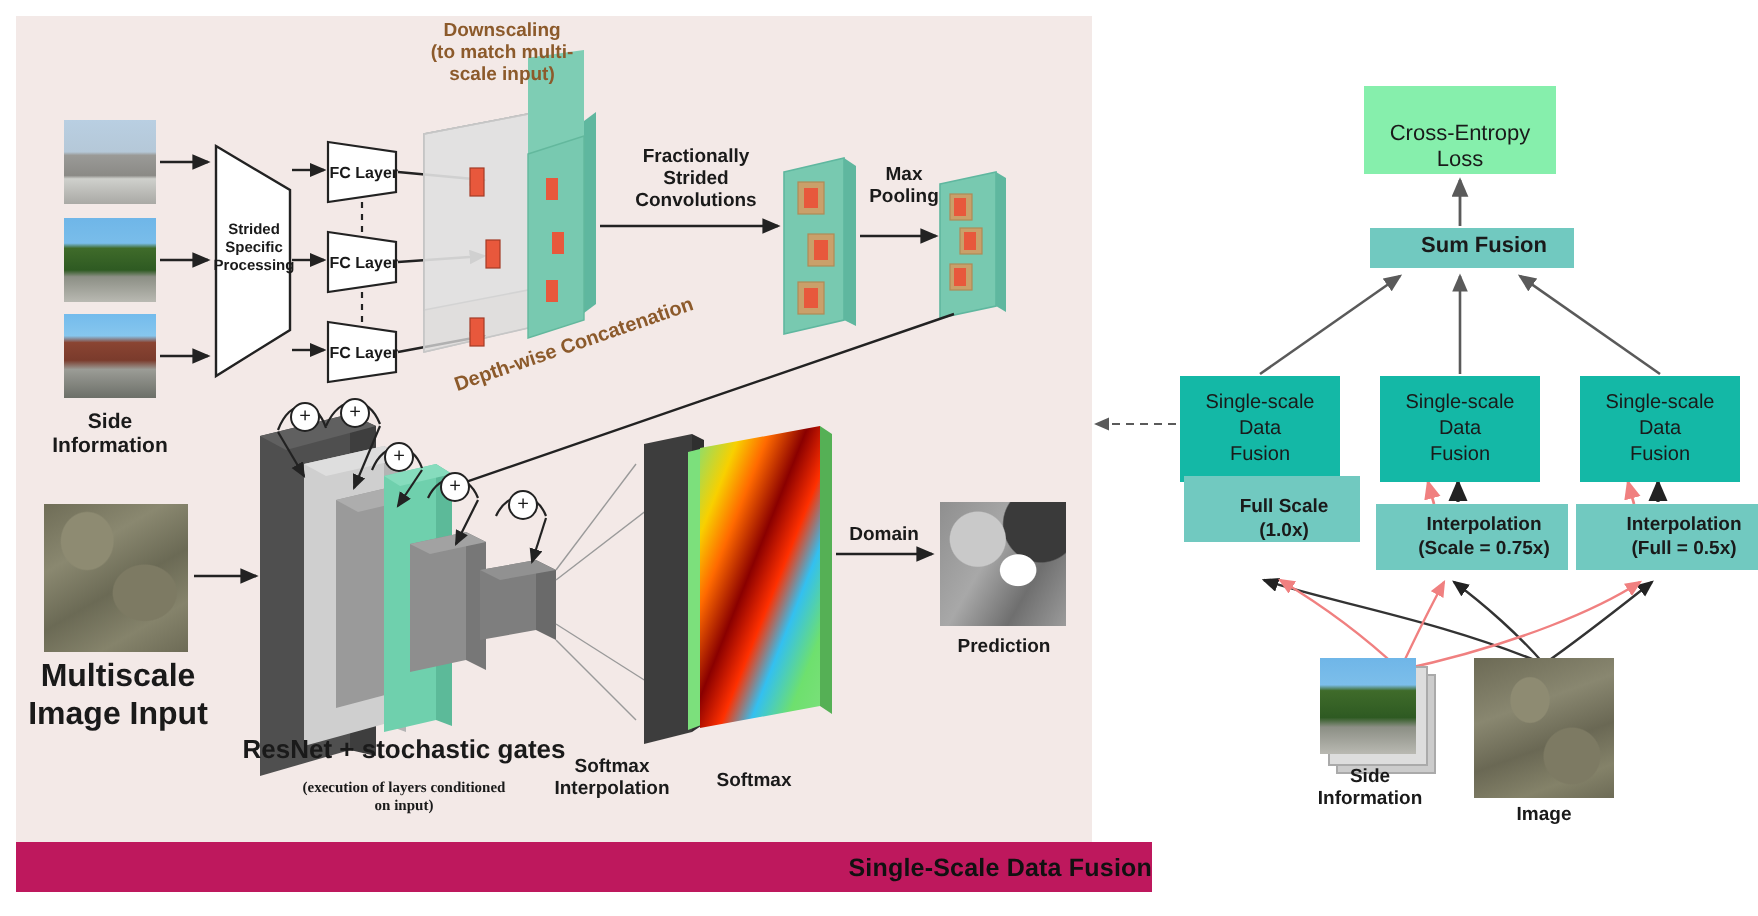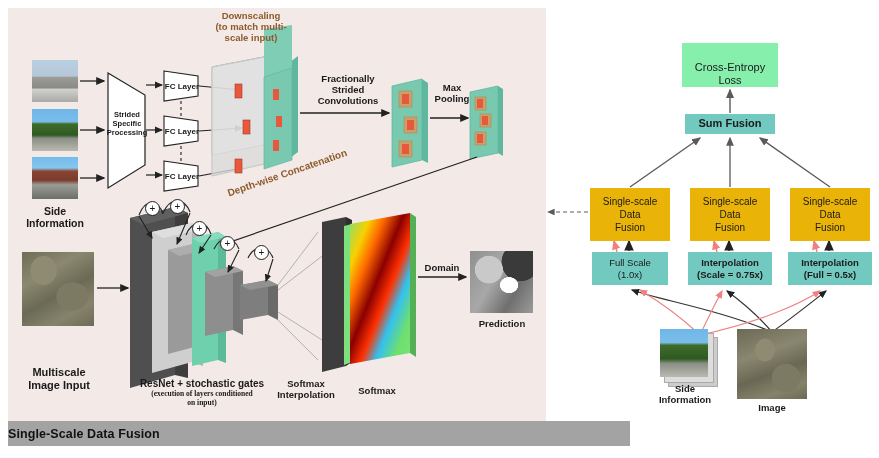--- a/index.html
+++ b/index.html
@@ -1,31 +1,31 @@
 <!DOCTYPE html>
 <html><head>
 <meta charset="utf-8">
 <style>
   html,body{margin:0;padding:0;background:#ffffff;}
   body{width:879px;height:458px;position:relative;overflow:hidden;
        font-family:"Liberation Sans","DejaVu Sans",sans-serif;color:#1a1a1a;}
   .abs{position:absolute;}
   #left-panel{left:8px;top:8px;width:538px;height:438px;background:#F3E9E7;}
-  #banner{left:8px;top:421px;width:622px;height:25px;background:#a3a3a3;
-          display:flex;align-items:center;justify-content:flex-start;}
+  #banner{left:8px;top:421px;width:568px;height:25px;background:#be185d;
+          display:flex;align-items:center;justify-content:flex-end;}
   #banner .t{font-size:12.5px;font-weight:600;color:#111;letter-spacing:.1px;}
   .lbl{position:absolute;text-align:center;line-height:1.18;color:#1a1a1a;}
   .lbl.b{font-weight:600;}
   .small{font-size:8px;text-align:right;}
   svg{position:absolute;left:0;top:0;overflow:visible;}
   .imgbox{position:absolute;background:#888;overflow:hidden;}
   .box{position:absolute;display:flex;align-items:center;justify-content:center;
        text-align:center;line-height:1.2;}
-  .teal{background:#71C9C0;}
-  .salmon{background:#eab308;}
+  .teal{background:#71C9C0;padding-left:12px;}
+  .salmon{background:#14b8a6;}
   .grey{background:#86efac;justify-content:flex-end;}
 </style>
 </head>
 <body>
 
 <div class="abs" id="left-panel"></div>
 
 <div class="imgbox" style="left:32px;top:60px;width:46px;height:42px;
      background:linear-gradient(#b9cfe2 0%,#b5c8d8 38%,#9a9a97 42%,#8b8a86 66%,#cfd0cc 70%,#a9a9a5 100%);"></div>
 <div class="imgbox" style="left:32px;top:109px;width:46px;height:42px;
@@ -36,21 +36,21 @@
 <div class="lbl b" style="left:10px;top:205px;width:90px;font-size:10.5px;">
   <div>Side</div>
   <div>Information</div>
 </div>
 
 <div class="imgbox" style="left:22px;top:252px;width:72px;height:74px;
      background:
        radial-gradient(ellipse at 30% 25%, #8e8b72 0 18%, transparent 19%),
        radial-gradient(ellipse at 70% 60%, #7d7a63 0 22%, transparent 23%),
        linear-gradient(150deg,#6f6d57 0%,#8a8870 30%,#6b6a55 55%,#85836b 78%,#6d6b56 100%);"></div>
-<div class="lbl b" style="left:12px;top:330px;width:94px;font-size:11px;margin-top:36px;">
+<div class="lbl b" style="left:12px;top:330px;width:94px;font-size:16px;">
   <div>Multiscale</div>
   <div>Image Input</div>
 </div>
 
 <svg width="879" height="458">
   <defs>
     <marker id="ah" markerWidth="7" markerHeight="7" refX="6" refY="3" orient="auto">
       <path d="M0,0 L7,3 L0,6 z" fill="#222"></path>
     </marker>
     <marker id="ahg" markerWidth="7" markerHeight="7" refX="6" refY="3" orient="auto">
@@ -240,21 +240,21 @@
 </div>
 
 <div class="lbl b" style="left:430px;top:82px;width:44px;font-size:9.5px;">
   <div>Max</div>
   <div>Pooling</div>
 </div>
 
 <div class="abs" style="left:226px;top:188px;transform:rotate(-19deg);transform-origin:left top;
             font-size:10px;font-weight:600;color:#8C5A2B;white-space:nowrap;">Depth-wise Concatenation</div>
 
-<div class="lbl b" style="left:112px;top:378px;width:180px;font-size:10px;">ResNet + stochastic gates</div>
+<div class="lbl b" style="left:112px;top:367px;width:180px;font-size:13px;">ResNet + stochastic gates</div>
 <div class="lbl b" style="left:112px;top:390px;width:180px;font-size:7.5px;font-family:Liberation Serif, serif;">
   <div>(execution of layers conditioned</div>
   <div>on input)</div>
 </div>
 
 <div class="lbl b" style="left:268px;top:378px;width:76px;font-size:9.5px;">
   <div>Softmax</div>
   <div>Interpolation</div>
 </div>
 
@@ -292,21 +292,21 @@
   <div>Single-scale</div>
   <div>Data</div>
   <div>Fusion</div>
 </div>
 <div class="box salmon" style="left:790px;top:188px;width:80px;height:53px;font-size:10px;flex-direction:column;line-height:1.3;">
   <div>Single-scale</div>
   <div>Data</div>
   <div>Fusion</div>
 </div>
 
-<div class="box teal" style="left:592px;top:252px;width:76px;height:33px;font-size:9.5px;flex-direction:column;font-weight:400;">
+<div class="box teal" style="left:592px;top:238px;width:76px;height:33px;font-size:9.5px;flex-direction:column;font-weight:700;justify-content:flex-end;">
   <div>Full Scale</div>
   <div>(1.0x)</div>
 </div>
 <div class="box teal" style="left:688px;top:252px;width:84px;height:33px;font-size:9.5px;flex-direction:column;font-weight:600;">
   <div>Interpolation</div>
   <div>(Scale = 0.75x)</div>
 </div>
 <div class="box teal" style="left:788px;top:252px;width:84px;height:33px;font-size:9.5px;flex-direction:column;font-weight:600;">
   <div>Interpolation</div>
   <div>(Full = 0.5x)</div>

